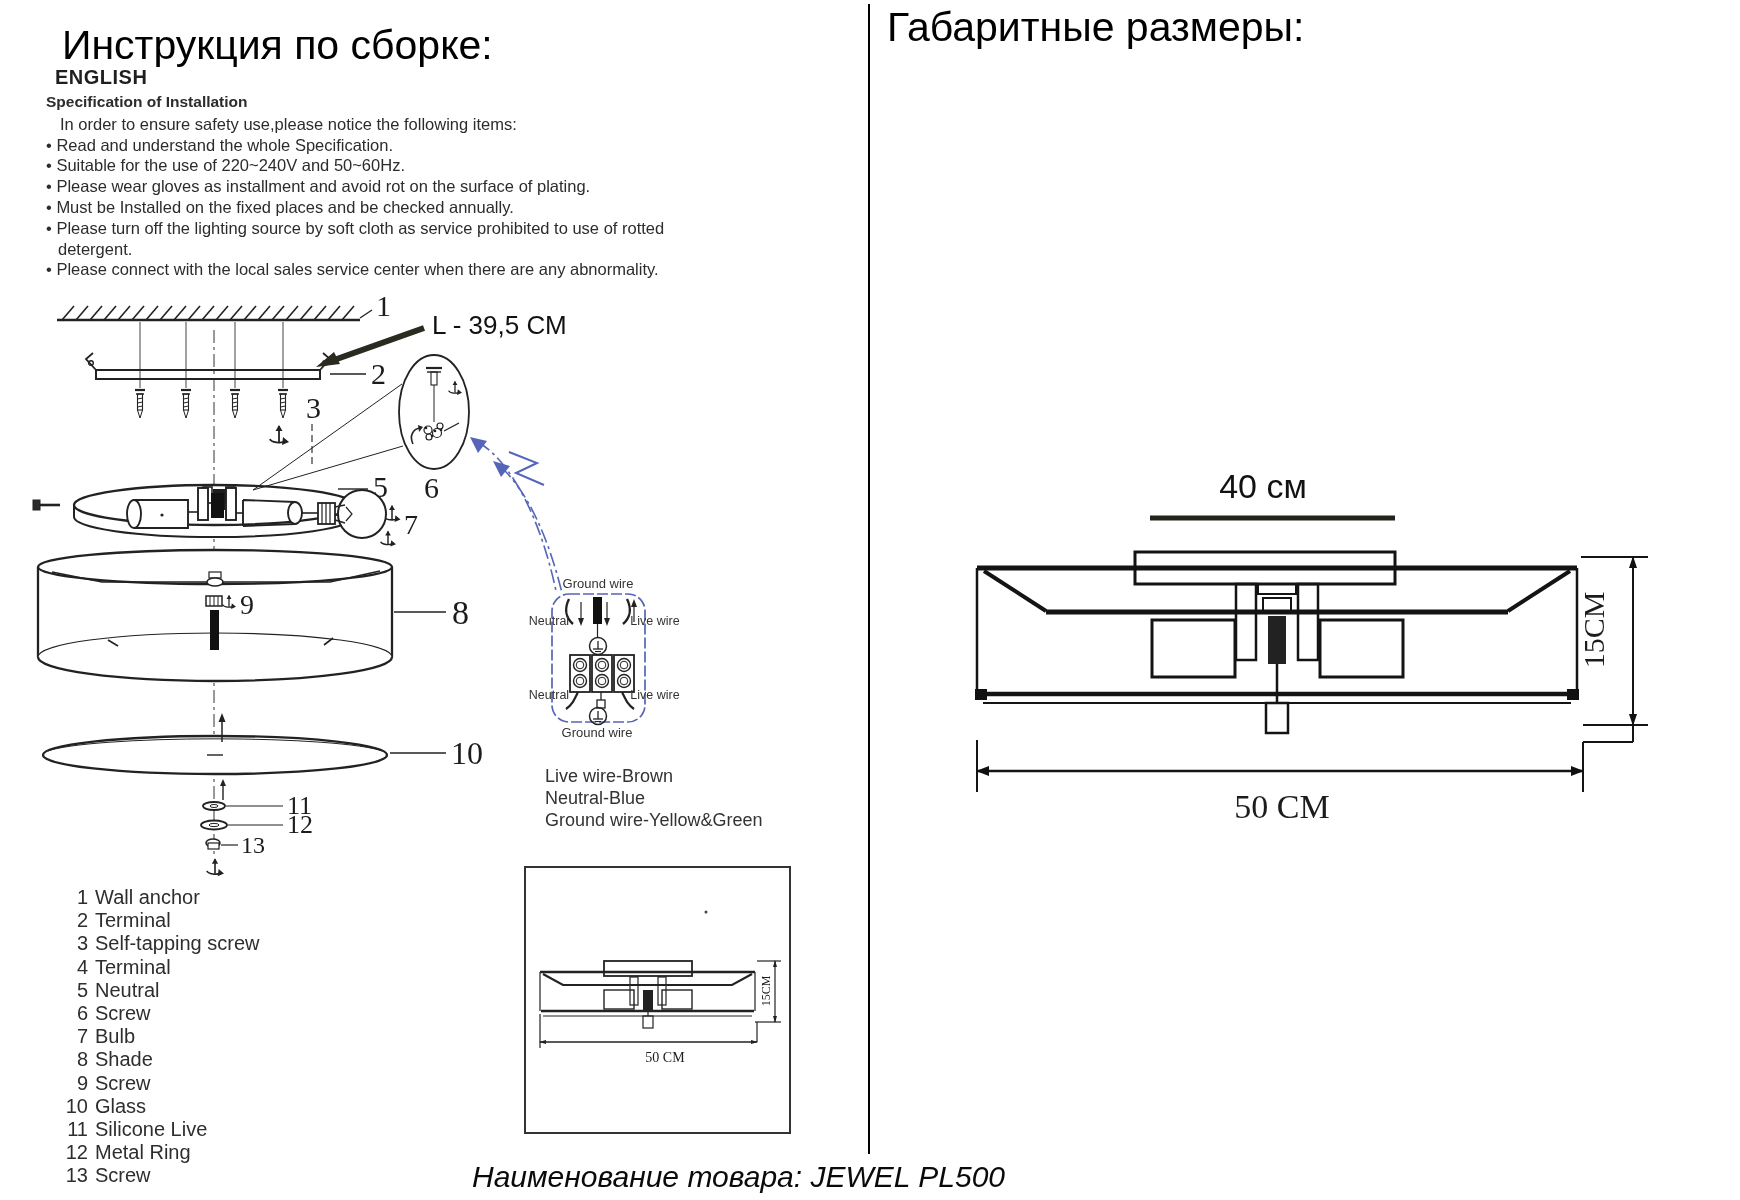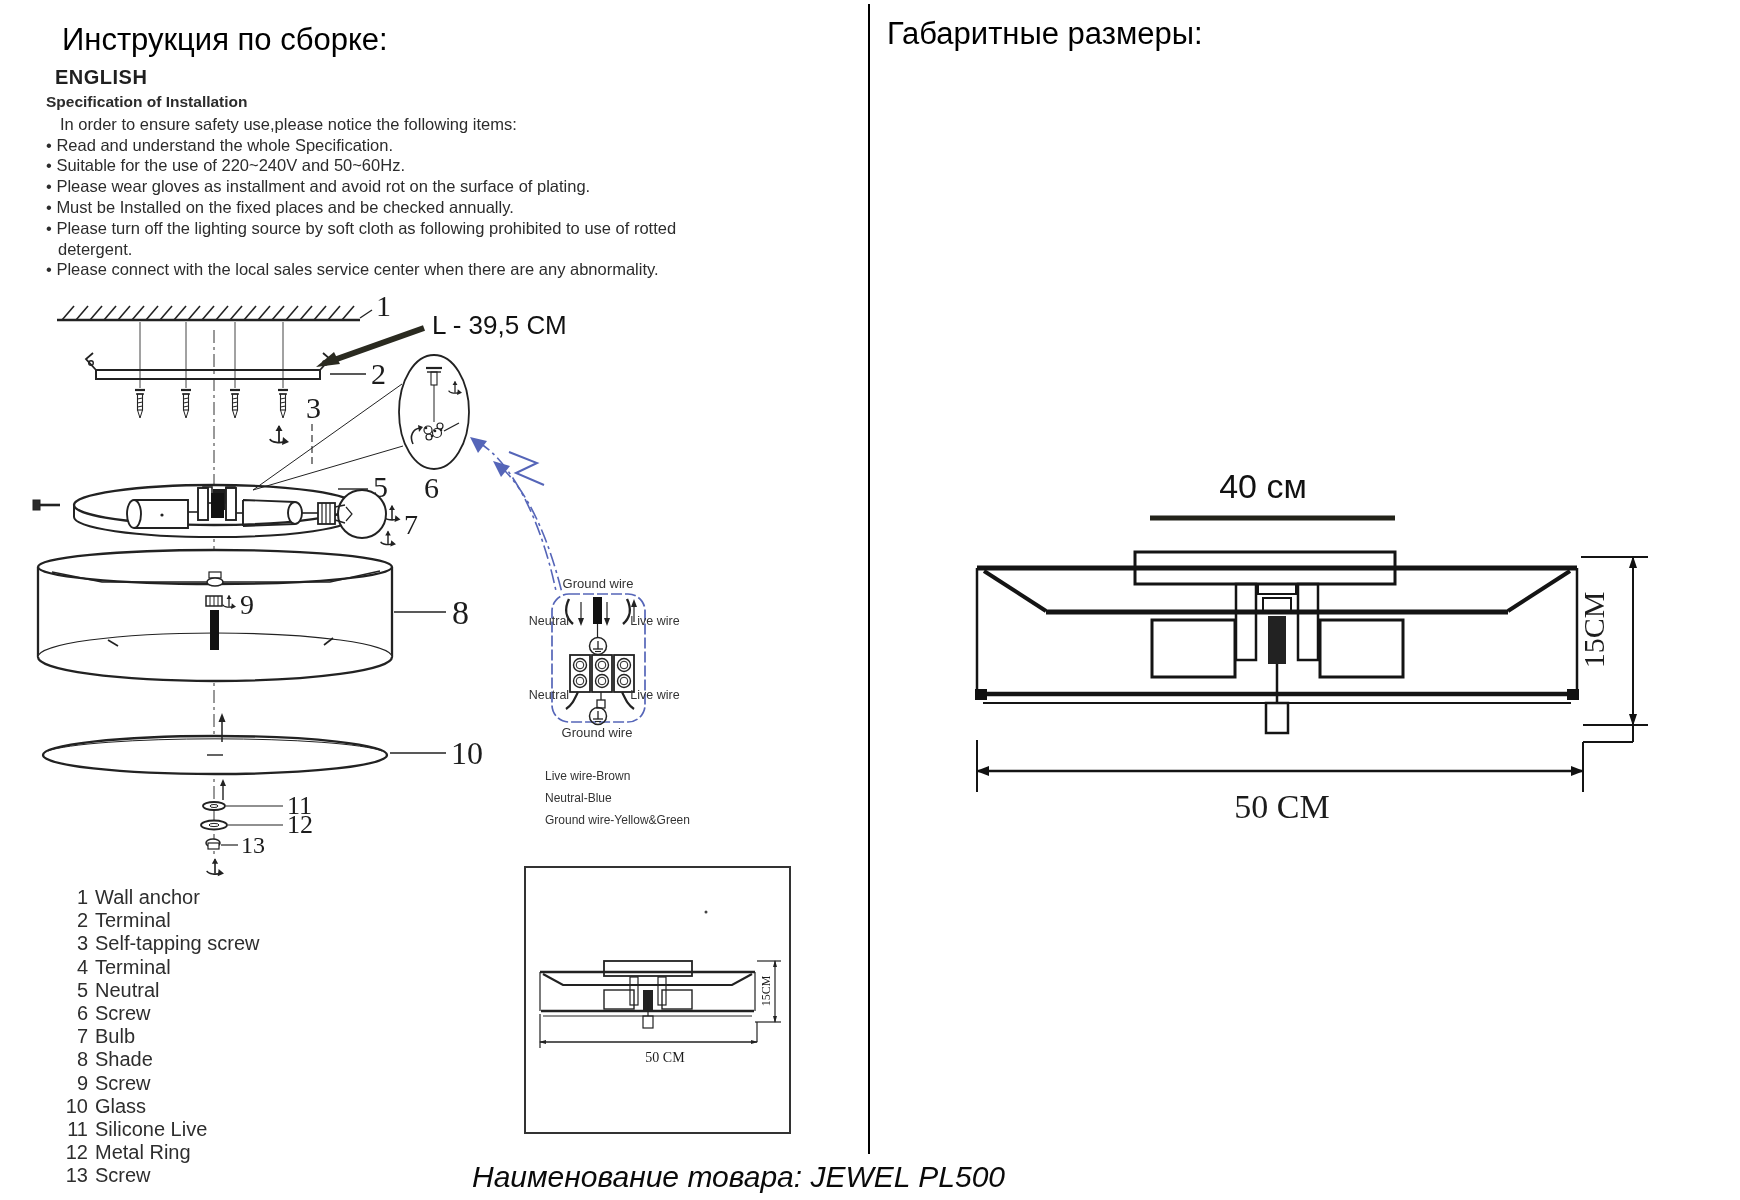--- a/index.html
+++ b/index.html
@@ -1,55 +1,55 @@
 <!DOCTYPE html>
 <html><head>
 <meta charset="utf-8">
 <style>
   html,body{margin:0;padding:0;background:#fff;}
   #page{position:relative;width:1740px;height:1200px;background:#ffffff;overflow:hidden;
         font-family:"Liberation Sans",sans-serif;color:#1c1c1c;}
   .abs{position:absolute;}
-  .h1{font-size:31px;color:#000;white-space:nowrap;}
+  .h1{font-size:41px;color:#000;white-space:nowrap;}
   .english{font-size:20px;font-weight:600;color:#1f1f1f;letter-spacing:.5px;}
   .spec{width:690px;color:#2c2c2c;font-size:16.5px;line-height:20.8px;}
   .spec .sh{font-weight:600;font-size:15.5px;margin-bottom:1px;}
   .spec .intro{padding-left:14px;}
   .spec ul{margin:0;padding:0;list-style:none;}
   .spec li{padding-left:12px;text-indent:-12px;}
   .spec li:before{content:"\2022\00a0";}
   .llabel{font-size:26px;color:#111;white-space:nowrap;text-align:right;}
   .parts{font-size:20px;color:#2e2e2e;line-height:23.2px;}
   .parts .row{display:flex;}
   .parts .n{width:28px;text-align:right;margin-right:7px;flex:none;}
-  .wirecolors{font-size:12px;color:#333;line-height:22px;white-space:nowrap;}
+  .wirecolors{font-size:18px;color:#333;line-height:22px;white-space:nowrap;}
   .divider{position:absolute;left:868px;top:4px;width:2px;height:1150px;background:#000;}
   .footer{font-size:30px;color:#0a0a0a;white-space:nowrap;}
   svg text{font-family:"Liberation Serif",serif;fill:#1c1c1c;}
   svg .sans{font-family:"Liberation Sans",sans-serif;fill:#333;}
   .noselect{user-select:none;}
 </style>
 </head>
 <body>
 
 <div id="page" class="noselect">
 
   <div class="abs h1" style="left:62px;top:22px;">Инструкция по сборке:</div>
-  <div class="abs h1" style="left:887px;top:16px;">Габаритные размеры:</div>
+  <div class="abs h1" style="left:887px;top:4px;">Габаритные размеры:</div>
   <div class="abs english" style="left:55px;top:66px;">ENGLISH</div>
 
   <div class="abs spec" style="left:46px;top:92px;">
     <div class="sh">Specification of Installation</div>
     <div class="intro">In order to ensure safety use,please notice the following items:</div>
     <ul>
       <li>Read and understand the whole Specification.</li>
       <li>Suitable for the use of 220~240V and 50~60Hz.</li>
       <li>Please wear gloves as installment and avoid rot on the surface of plating.</li>
       <li>Must be Installed on the fixed places and be checked annually.</li>
-      <li>Please turn off the lighting source by soft cloth as following prohibited to use of rotted detergent.</li>
+      <li>Please turn off the lighting source by soft cloth as service prohibited to use of rotted detergent.</li>
       <li>Please connect with the local sales service center when there are any abnormality.</li>
     </ul>
   </div>
 
   <div class="abs llabel" style="left:432px;top:310px;">L - 39,5 СМ</div>
 
   <svg class="abs" style="left:0;top:260px;" width="790" height="620" viewBox="0 260 790 620">
     <defs>
       <g id="turnicon" stroke="#222" stroke-width="1.8" fill="none">
         <line x1="0" y1="-12" x2="0" y2="4"></line>

